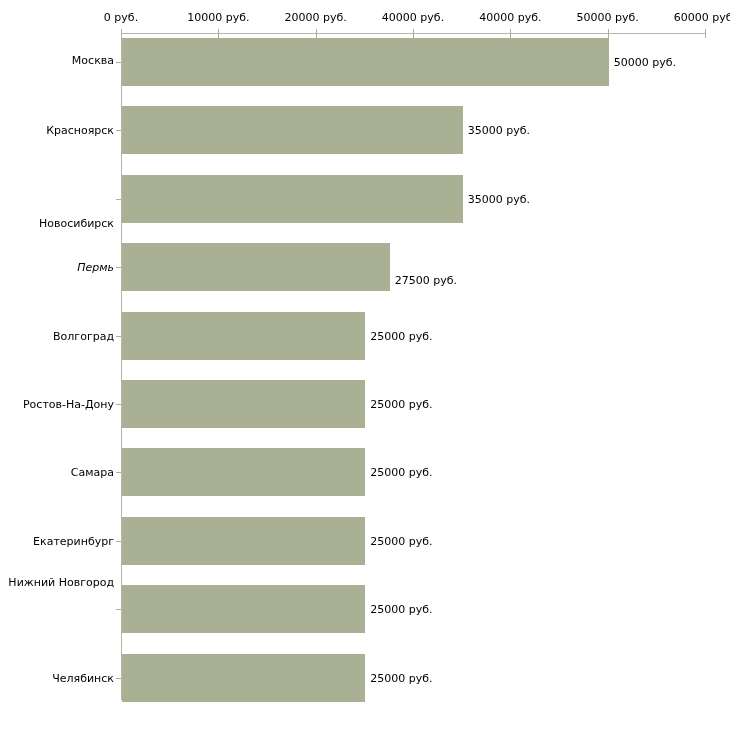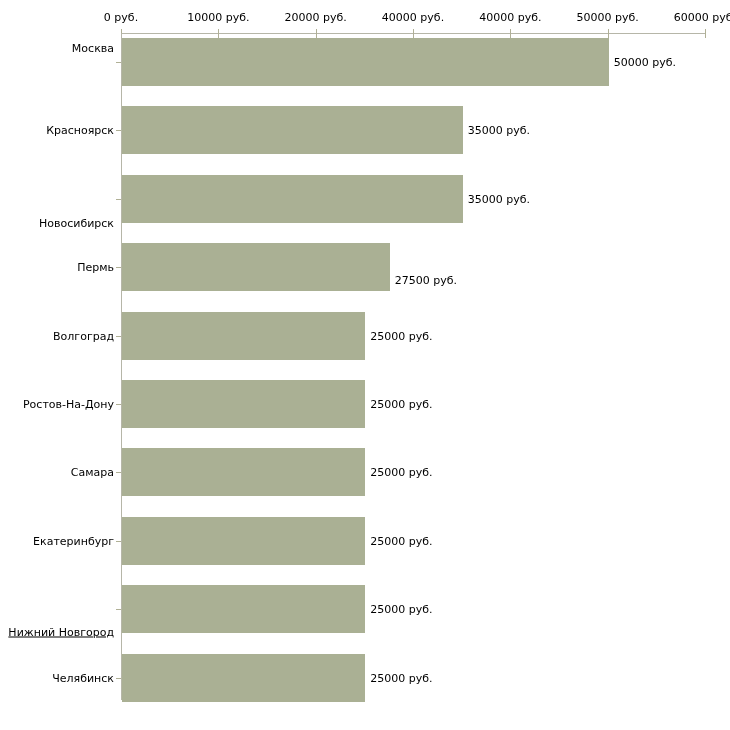--- a/index.html
+++ b/index.html
@@ -119,29 +119,29 @@
       <div class="cat-tick" style="top: 198.8px;"></div>
       <div class="cat-tick" style="top: 267.2px;"></div>
       <div class="cat-tick" style="top: 335.6px;"></div>
       <div class="cat-tick" style="top: 404px;"></div>
       <div class="cat-tick" style="top: 472.4px;"></div>
       <div class="cat-tick" style="top: 540.8px;"></div>
       <div class="cat-tick" style="top: 609.2px;"></div>
       <div class="cat-tick" style="top: 677.6px;"></div>
     </div>
   <div id="cat-labels">
-      <div class="cat-label" style="top: 48px;">Москва</div>
+      <div class="cat-label" style="top: 60px;">Москва</div>
       <div class="cat-label" style="top: 130.4px;">Красноярск</div>
       <div class="cat-label" style="top: 198.8px; margin-top: 24px;">Новосибирск</div>
-      <div class="cat-label" style="top: 267.2px;">Пермь</div>
+      <div class="cat-label" style="top: 267.2px; font-style: italic;">Пермь</div>
       <div class="cat-label" style="top: 335.6px;">Волгоград</div>
       <div class="cat-label" style="top: 404px;">Ростов-На-Дону</div>
       <div class="cat-label" style="top: 472.4px;">Самара</div>
       <div class="cat-label" style="top: 540.8px;">Екатеринбург</div>
-      <div class="cat-label" style="top: 632px; text-decoration: underline;">Нижний Новгород</div>
+      <div class="cat-label" style="top: 582px;">Нижний Новгород</div>
       <div class="cat-label" style="top: 677.6px; margin-left: 24px;">Челябинск</div>
     </div>
 
   <div id="bars">
       <div class="bar" style="top: 38px; width: 486.667px; height: 48px; background: rgb(170, 176, 148);"></div>
       <div class="bar" style="top: 106.4px; width: 340.667px; height: 48px; background: rgb(170, 176, 148);"></div>
       <div class="bar" style="top: 174.8px; width: 340.667px; height: 48px; background: rgb(170, 176, 148);"></div>
       <div class="bar" style="top: 243.2px; width: 267.667px; height: 48px; background: rgb(170, 176, 148);"></div>
       <div class="bar" style="top: 311.6px; width: 243.333px; height: 48px; background: rgb(170, 176, 148);"></div>
       <div class="bar" style="top: 380px; width: 243.333px; height: 48px; background: rgb(170, 176, 148);"></div>

